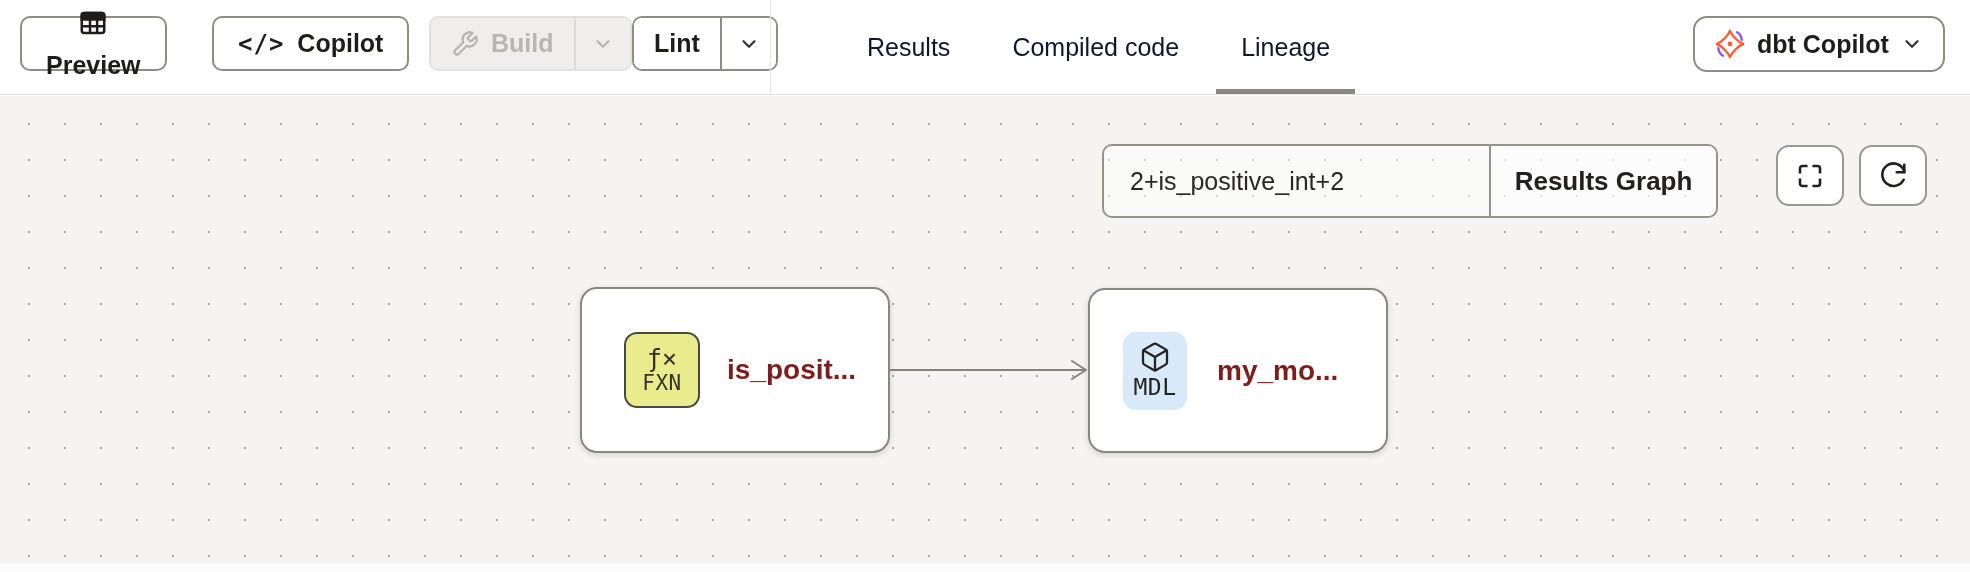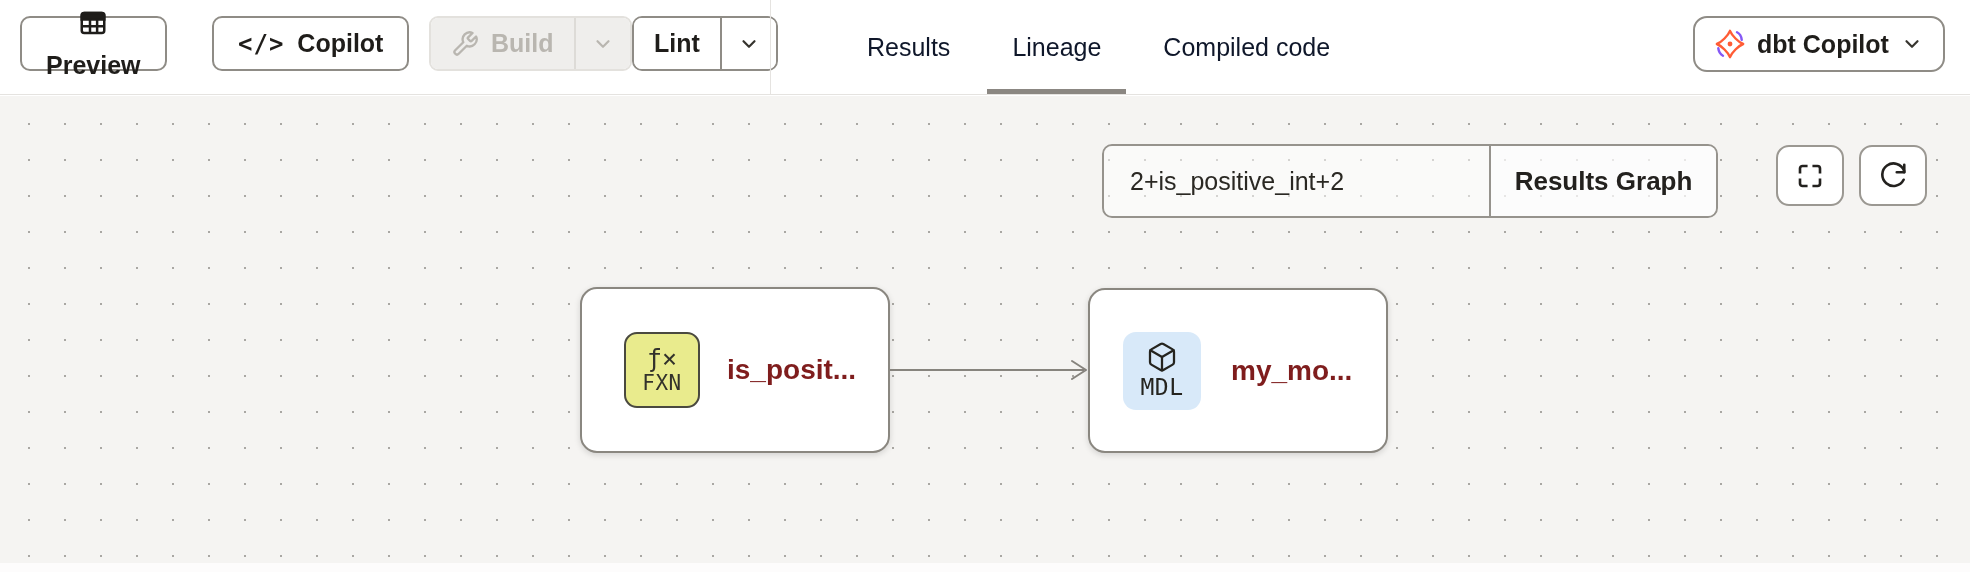--- a/index.html
+++ b/index.html
@@ -104,21 +104,21 @@
   #node-function { left: 580px; top: 191px; width: 310px; height: 166px; padding-left: 42px; gap: 27px; }
   #node-model    { left: 1088px; top: 192px; width: 300px; height: 165px; padding-left: 33px; gap: 30px; }
 
   .badge {
     display: flex; flex-direction: column; align-items: center; justify-content: center;
     border-radius: 13px; font-family: "DejaVu Sans Mono", monospace; line-height: 1.05;
   }
   .badge-fxn { width: 76px; height: 76px; background: #e9eb8d; border: 2px solid #4a493f; color: #33322b; }
   .badge-fxn .sym { font-size: 25px; }
   .badge-fxn .tag { font-size: 21px; letter-spacing: 0.5px; }
-  .badge-mdl { width: 78px; height: 78px; background: #d8e9f9; color: #25241f; gap: 2px; }
+  .badge-mdl { width: 64px; height: 78px; background: #d8e9f9; color: #25241f; gap: 2px; }
   .badge-mdl .tag { font-size: 23px; letter-spacing: 0.5px; }
 
   .node-label { font-size: 28px; color: #7f1d1d; font-weight: bold; }
 
   .edge-svg { position: absolute; left: 890px; top: 261px; }
 </style>
 </head>
 <body>
 
 <div class="header">
@@ -167,22 +167,22 @@
             <polyline points="6 9 12 15 18 9"></polyline>
           </svg>
       </span>
     </button>
   </div>
 
   <div class="header-vdivider"></div>
 
   <nav class="tabs">
     <button class="tab">Results</button>
+    <button class="tab">Compiled code</button>
     <button class="tab active">Lineage</button>
-    <button class="tab">Compiled code</button>
   </nav>
 
   <button class="btn" id="copilot-btn">
     <span style="display:inline-flex;">
       <svg width="30" height="30" viewBox="0 0 32 32" fill="none">
         <path d="M16 2C18 7 25 14 30 16C25 18 18 25 16 30C14 25 7 18 2 16C7 14 14 7 16 2Z" stroke="#ff5c35" stroke-width="2.6" stroke-linejoin="round"></path>
         <circle cx="16" cy="16" r="2.6" fill="#ff5c35"></circle>
         <path d="M23.5 3.5c3 1.5 4.5 3.5 5 8" stroke="#8558f5" stroke-width="2.6" stroke-linecap="round"></path>
         <path d="M8.5 28.5c-3-1.5-4.5-3.5-5-8" stroke="#8558f5" stroke-width="2.6" stroke-linecap="round"></path>
       </svg>

